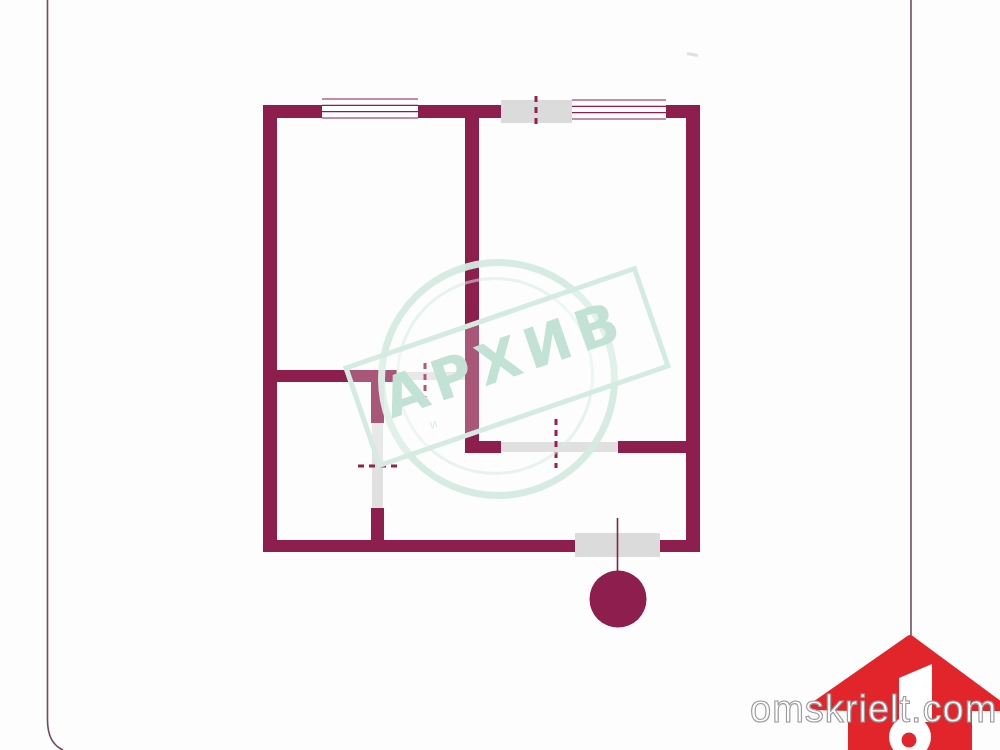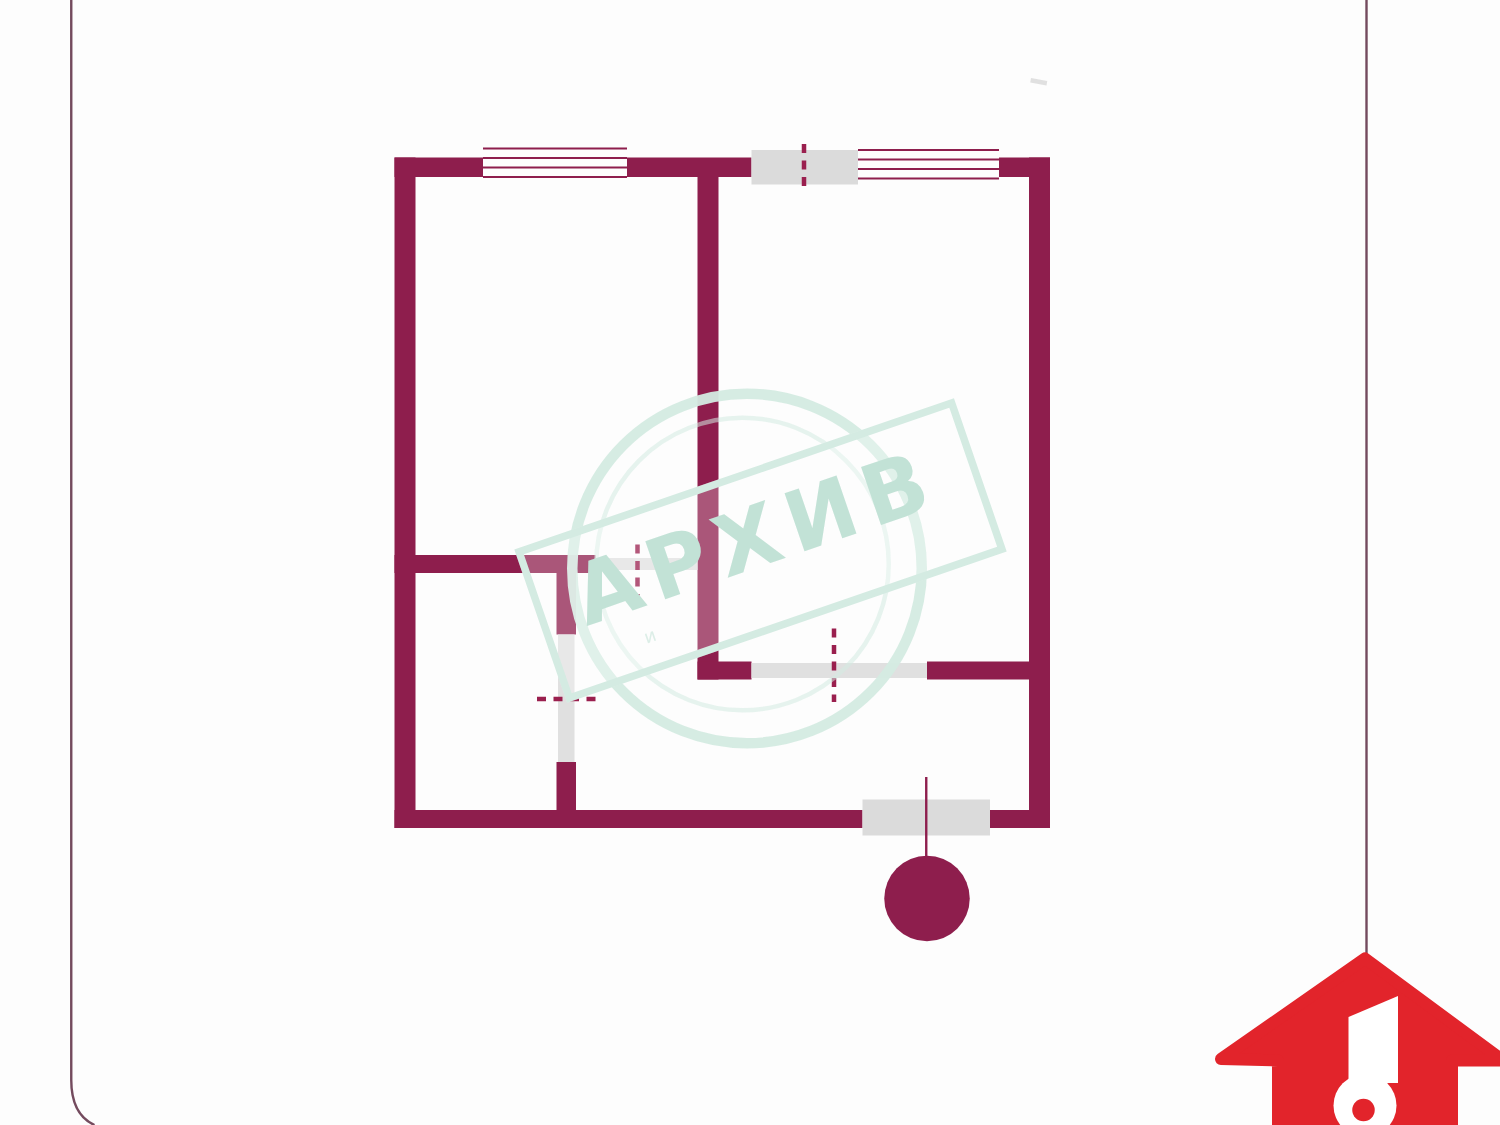--- a/index.html
+++ b/index.html
@@ -111,13 +111,14 @@
 
 <div class="artifact"></div>
 
 <div class="logo">
   <svg width="252" height="124" viewBox="748 626 252 124">
     <path d="M814,706 L910,639 L1002,707 L968,707 L968,750 L852,750 L852,707 Z" fill="#E2242B" stroke="#E2242B" stroke-width="8" stroke-linejoin="round"></path>
     <polygon points="899,722 899,678 932,664 932,722" fill="#ffffff"></polygon>
     <circle cx="910" cy="737" r="21" fill="#ffffff"></circle>
     <circle cx="909" cy="740" r="7.5" fill="#E2242B"></circle>
   </svg>
+  <div class="logo-text">omskrielt.com</div>
 </div>
 
 </body></html>

